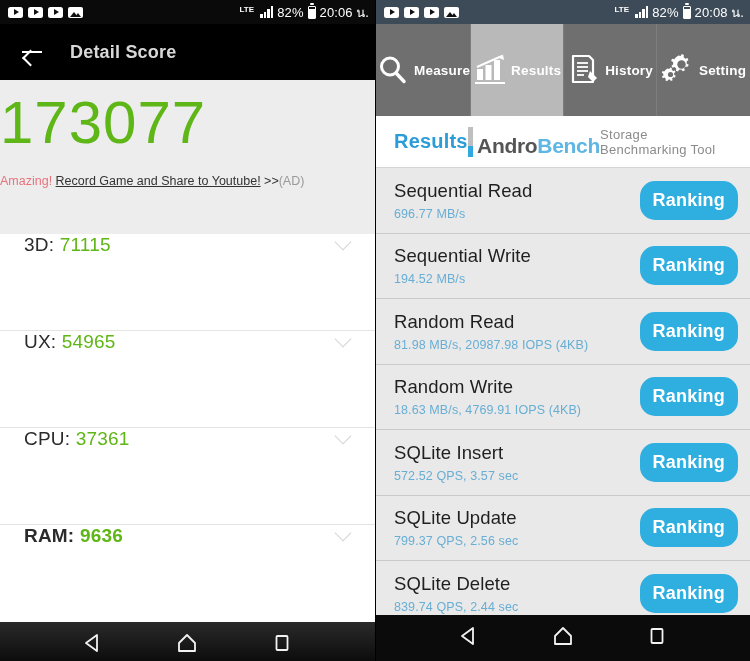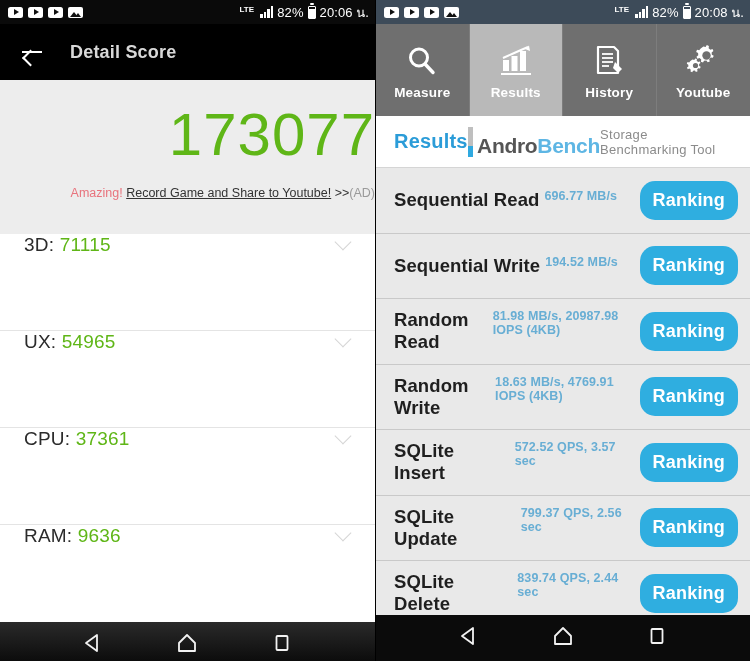--- a/index.html
+++ b/index.html
@@ -66,53 +66,53 @@
     content:""; position:absolute; left:2px; top:11px; width:20px; height:2.2px; background:#fff;
   }
   .back-arrow::after {
     content:""; position:absolute; left:2px; top:6px; width:10px; height:10px;
     border-left:2.2px solid #fff; border-bottom:2.2px solid #fff; transform:rotate(45deg); transform-origin:0 100%;
   }
   .appbar-title { color:#d8d8d8; font-size:18px; font-weight:bold; letter-spacing:.2px; }
 
   .score-hero {
     background:#ededed; flex:0 0 154px; display:flex; flex-direction:column;
-    align-items:flex-end; justify-content:flex-start; padding-top:22px;
+    align-items:flex-start; justify-content:flex-start; padding-top:10px;
   }
   .total-score { font-size:60px; color:#5fb617; font-weight:400; line-height:66px; letter-spacing:1px; }
   .ad-line { margin-top:18px; font-size:12.5px; white-space:nowrap; }
   .ad-amazing { color:#e8737d; }
   .ad-main { color:#333; text-decoration:underline; }
   .ad-arrows { color:#333; }
   .ad-tag { color:#9a9a9a; }
 
   .score-list { flex:1 1 auto; background:#fff; display:flex; flex-direction:column; }
   .score-row {
     flex:0 0 97px; border-bottom:1px solid #e4e4e4;
     display:flex; justify-content:space-between;
     padding:0 22px 0 24px; position:relative;
   }
-  .score-row:last-child { border-bottom:none; }
+  .score-row:last-child { border-bottom:none;font-weight:bold; }
   .row-label { font-size:19px; color:#2b2b2b; letter-spacing:.2px; }
   .row-value { color:#5fb617; }
   .chevron {
     width:17px; height:17px; position:relative; opacity:.55;
   }
   .chevron::after {
     content:""; position:absolute; left:1px; top:2px; width:11px; height:11px;
     border-right:1.6px solid #b4b4b4; border-bottom:1.6px solid #b4b4b4;
     transform:rotate(45deg);
   }
 
   
   .right-phone { background:#e9e9e9; border-left:1px solid #000; }
   .sb-slate { background:#3d4b59; }
   .tabbar { flex:0 0 92px; display:flex; background:#6f6f6f; }
   .tab {
-    flex:1 1 25%; display:flex; flex-direction:column; align-items:center; justify-content:center;
+    flex:1 1 25%; display:flex; flex-direction:row; align-items:center; justify-content:center;
     color:#fff; gap:4px; border-right:1px solid #7d7d7d; cursor:pointer;
   }
   .tab:last-child { border-right:none; }
   .tab.active { background:#b9b9b9; }
   .tab-label { font-size:13.5px; font-weight:bold; letter-spacing:.2px; }
   .tab-icon { height:40px; display:flex; align-items:center; justify-content:center; }
   .tab-icon svg { display:block; }
 
   .results-head {
     flex:0 0 52px; background:#fff; display:flex; align-items:center; justify-content:space-between;
@@ -128,21 +128,21 @@
   .logo-main { font-size:21px; line-height:22px; font-weight:bold; letter-spacing:-.3px; }
   .logo-andro { color:#555; }
   .logo-bench { color:#5eb6e4; }
   .logo-sub { font-size:13px; color:#8b8b8b; letter-spacing:.3px; }
 
   .result-list { flex:1 1 auto; background:#e9e9e9; overflow:hidden; }
   .result-row {
     height:65.5px; display:flex; align-items:center; justify-content:space-between;
     padding:0 12px 0 18px; border-bottom:1px solid #c9c9c9; background:#e9e9e9;
   }
-  .res-left { display:flex; flex-direction:row; gap:5px;font-weight:bold; }
+  .res-left { display:flex; flex-direction:column; gap:5px; }
   .res-name { font-size:18.5px; color:#1f1f1f; letter-spacing:.1px; }
   .res-val { font-size:12.5px; color:#68aed4; letter-spacing:.1px; }
   .rank-btn {
     background:#2faee0; color:#fff; font-size:18px; font-weight:bold;
     padding:9px 13px; border-radius:15px; border:none; cursor:pointer; letter-spacing:.2px;
   }
 
   
   .navbar {
     flex:0 0 46px; display:flex; align-items:center; justify-content:space-around;
@@ -300,21 +300,21 @@
             <g fill="#fff">
               <path d="M22 4 l2.6.5 1.3-2.1 2.4 1 -.3 2.5 2 1.7 2.4-.8 1 2.4-2 1.5.2 2.6 2.2 1.2-1 2.4-2.5-.4-1.7 2 .7 2.4-2.4 1-1.5-2-2.6.2-1.2 2.2-2.4-1 .4-2.5-2-1.7-2.4.8-1-2.4 2-1.5-.2-2.6-2.2-1.2 1-2.4 2.5.4 1.7-2z" transform="translate(-2,-1) scale(0.88)"></path>
             </g>
             <circle cx="20.5" cy="11.5" r="4.2" fill="#6f6f6f"></circle>
             <g fill="#fff">
               <path d="M9 18 l1.8.4 .9-1.5 1.7.7 -.2 1.7 1.4 1.2 1.7-.6 .7 1.7 -1.4 1 .1 1.8 1.5.9 -.7 1.7 -1.7-.3 -1.2 1.4 .5 1.7 -1.7.7 -1-1.4 -1.8.1 -.9 1.5 -1.7-.7 .3-1.7 -1.4-1.2 -1.7.6 -.7-1.7 1.4-1 -.1-1.8 -1.5-.9 .7-1.7 1.7.3 1.2-1.4z" transform="translate(-2.5,-2.5) scale(1.0)"></path>
             </g>
             <circle cx="9.5" cy="21.5" r="2.6" fill="#6f6f6f"></circle>
           </svg>
         </span>
-        <span class="tab-label">Youtube</span>
+        <span class="tab-label">Setting</span>
       </div>
     </div>
 
     <div class="results-head">
       <span class="results-title">Results</span>
       <span class="logo">
         <span class="logo-bar">
             <i></i>
             <i></i>
           </span>

